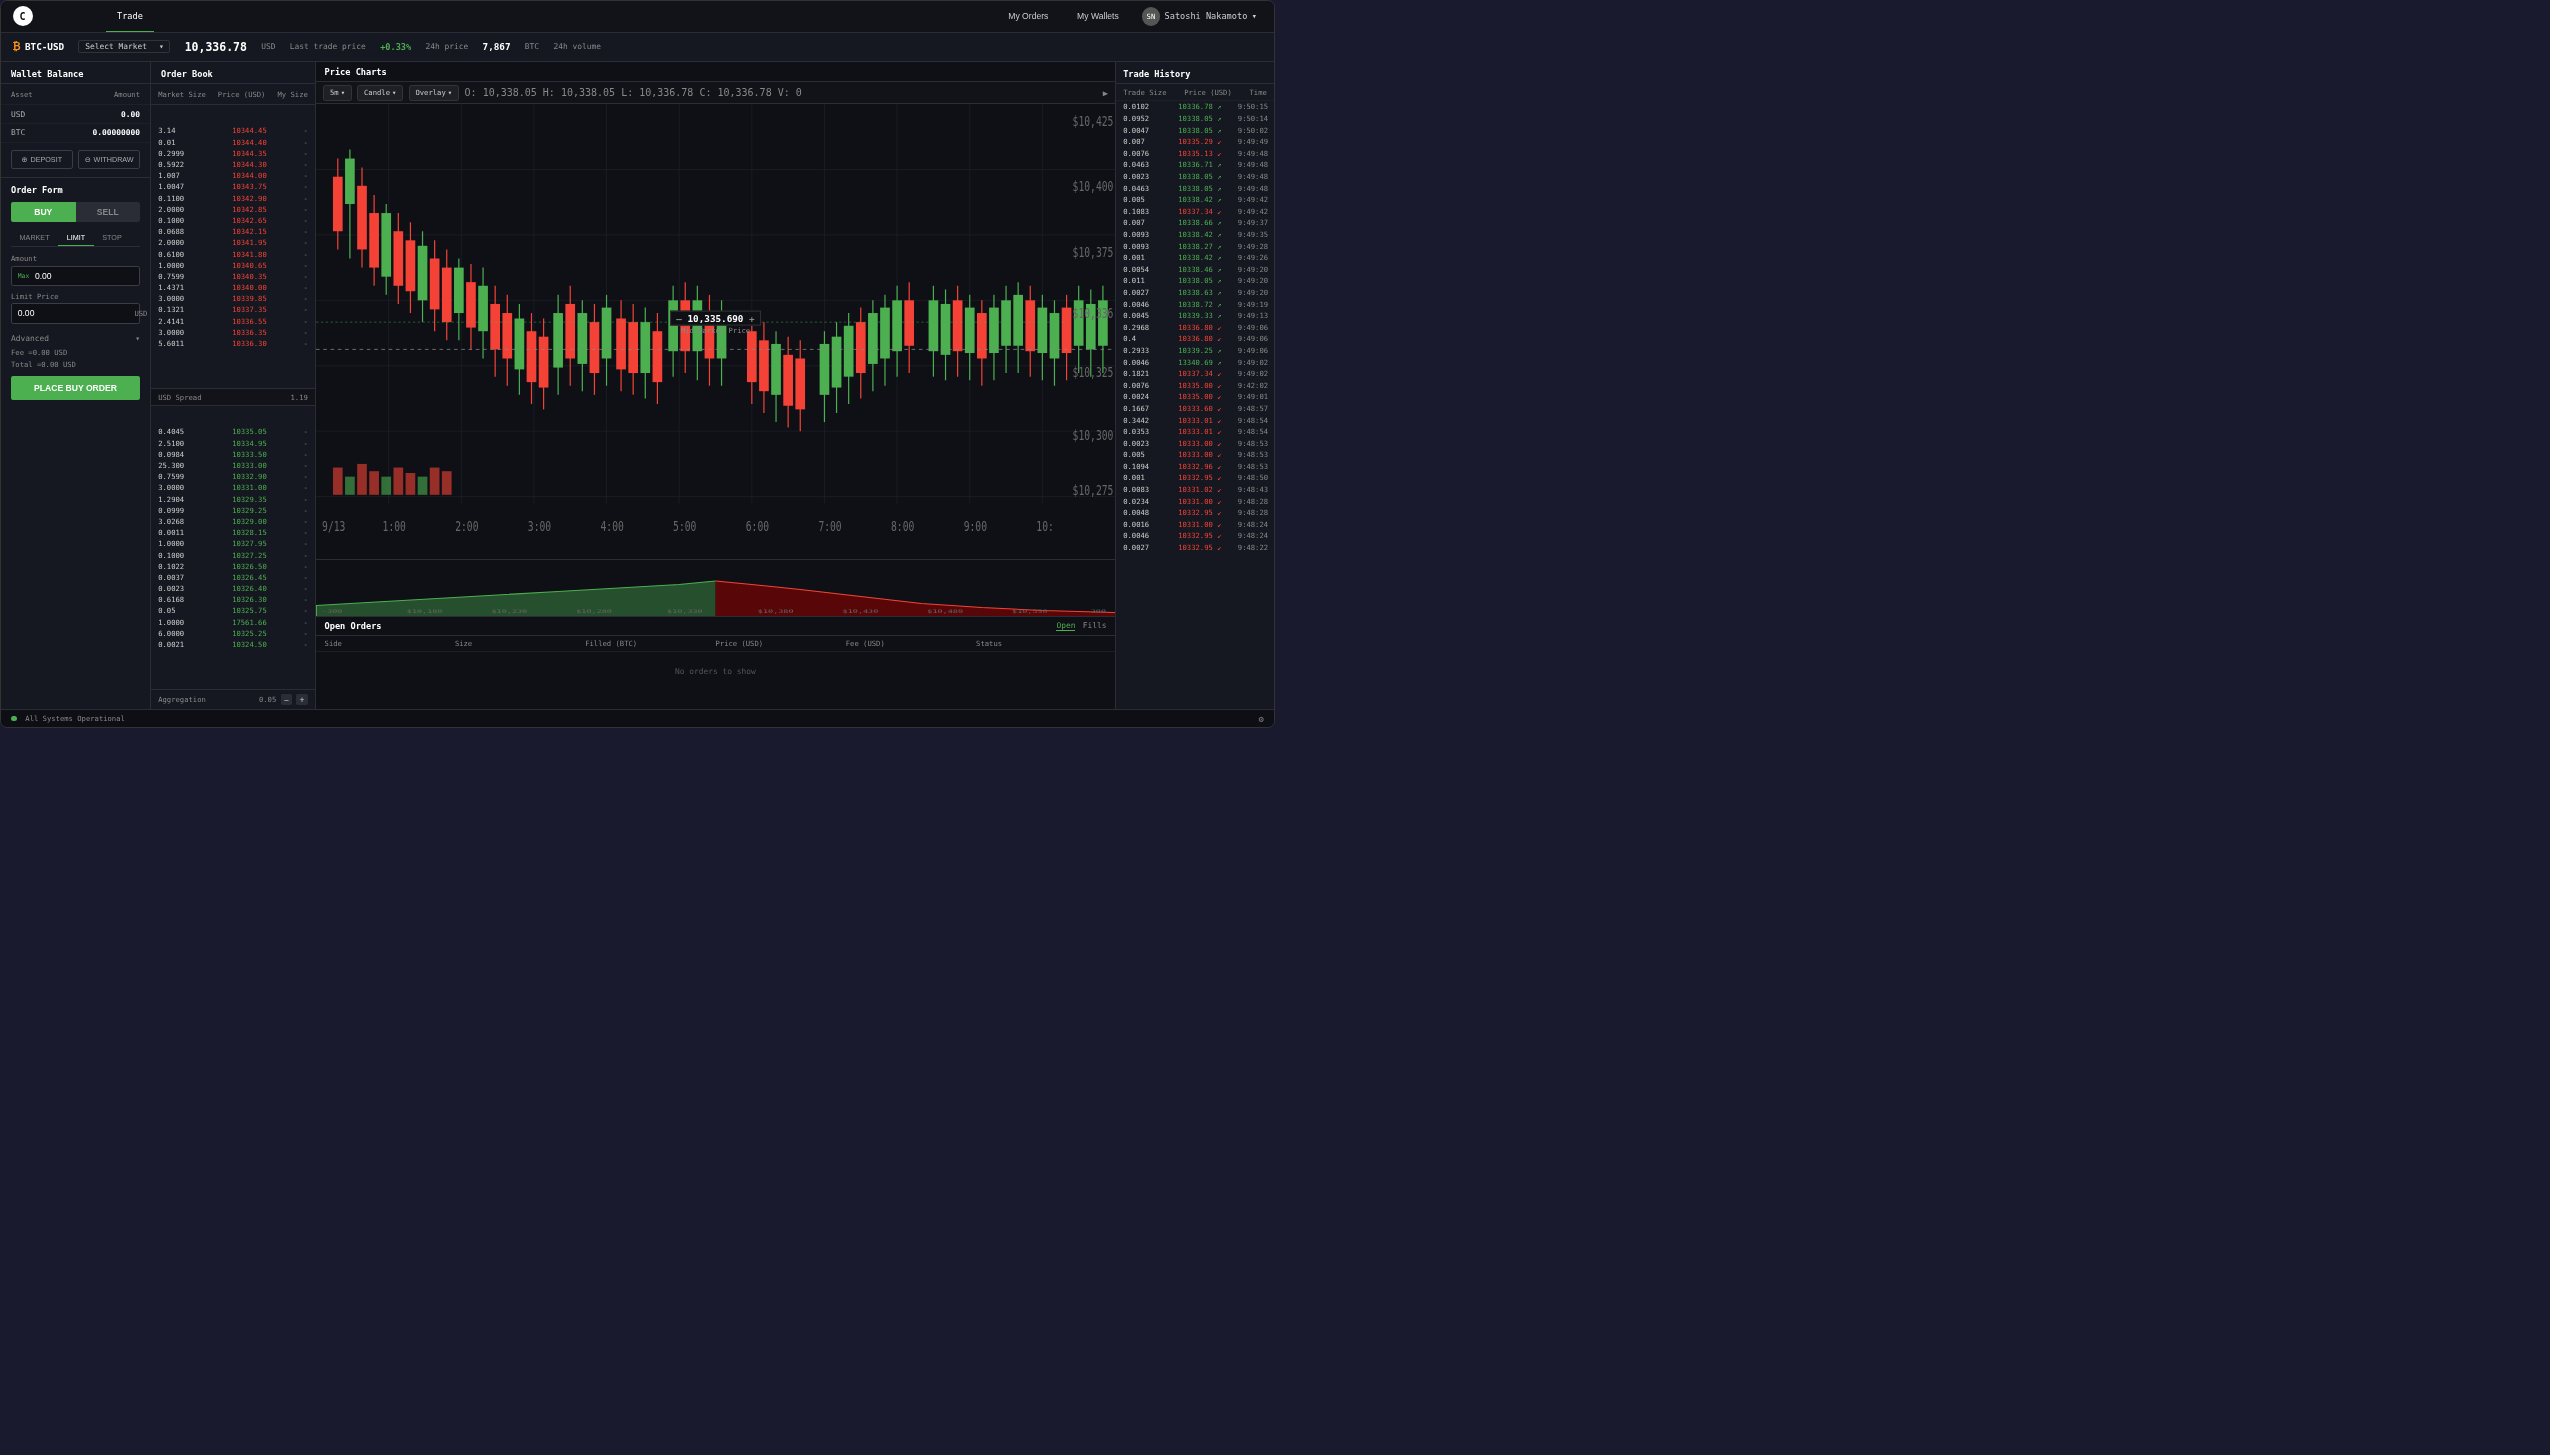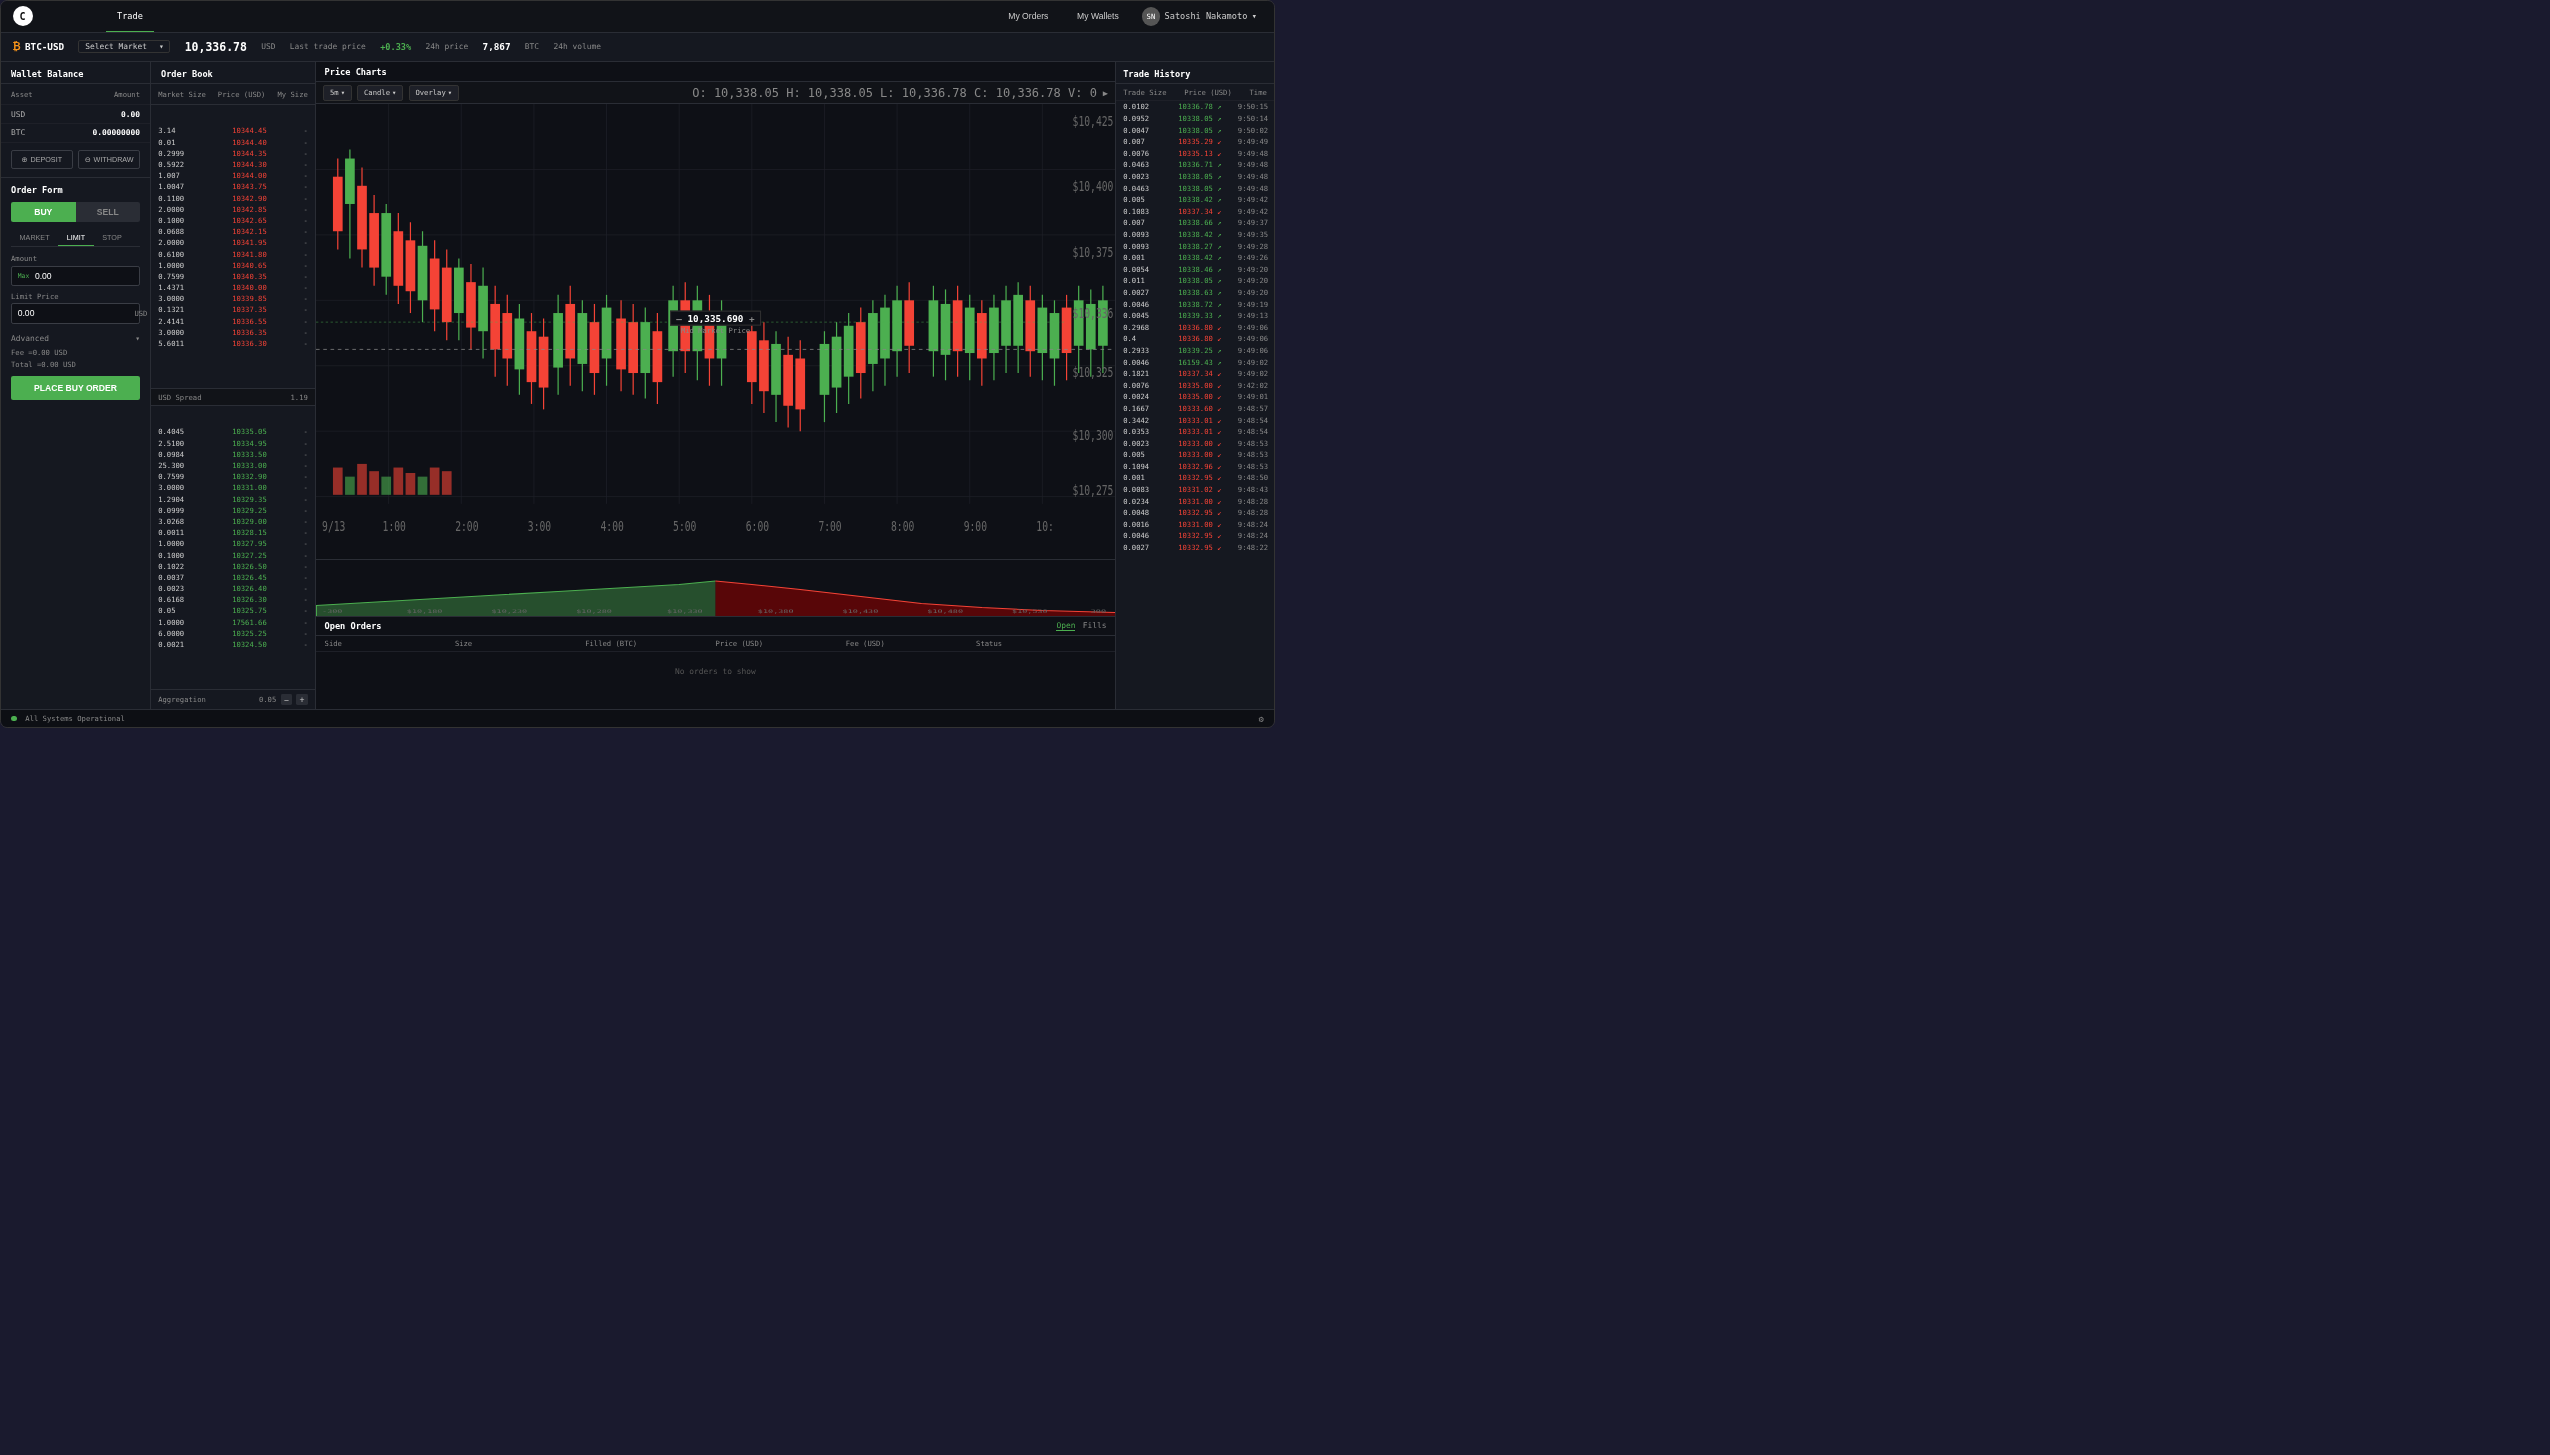--- a/index.html
+++ b/index.html
@@ -277,22 +277,22 @@
       background: #111318;
     }
     .chart-dropdown {
       display: flex; align-items: center; gap: 2.1px;
       padding: 2.1px 5.7px;
       background: #1e2028; border: 0.7px solid #333;
       border-radius: 2.1px; cursor: pointer;
       font-size: 7.2px; color: #ccc;
     }
     .chart-ohlcv {
-      flex: 1; text-align: right;
-      font-size: 12px; color: #888;
+      flex: 1; 
+      font-size: 10px; color: #888;
     }
     .chart-area {
       flex: 1;
       position: relative;
       overflow: hidden;
     }
 
     
     .depth-area {
       height: 57px;
@@ -1086,21 +1086,21 @@
           <span class="th-price-down">10336.80 ↙</span>
           <span class="th-time">9:49:06</span>
         </div>
         <div class="th-row">
           <span class="th-size">0.2933</span>
           <span class="th-price-up">10339.25 ↗</span>
           <span class="th-time">9:49:06</span>
         </div>
         <div class="th-row">
           <span class="th-size">0.0046</span>
-          <span class="th-price-up">16159.43 ↗</span>
+          <span class="th-price-up">13340.69 ↗</span>
           <span class="th-time">9:49:02</span>
         </div>
         <div class="th-row">
           <span class="th-size">0.1821</span>
           <span class="th-price-down">10337.34 ↙</span>
           <span class="th-time">9:49:02</span>
         </div>
         <div class="th-row">
           <span class="th-size">0.0076</span>
           <span class="th-price-down">10335.00 ↙</span>

